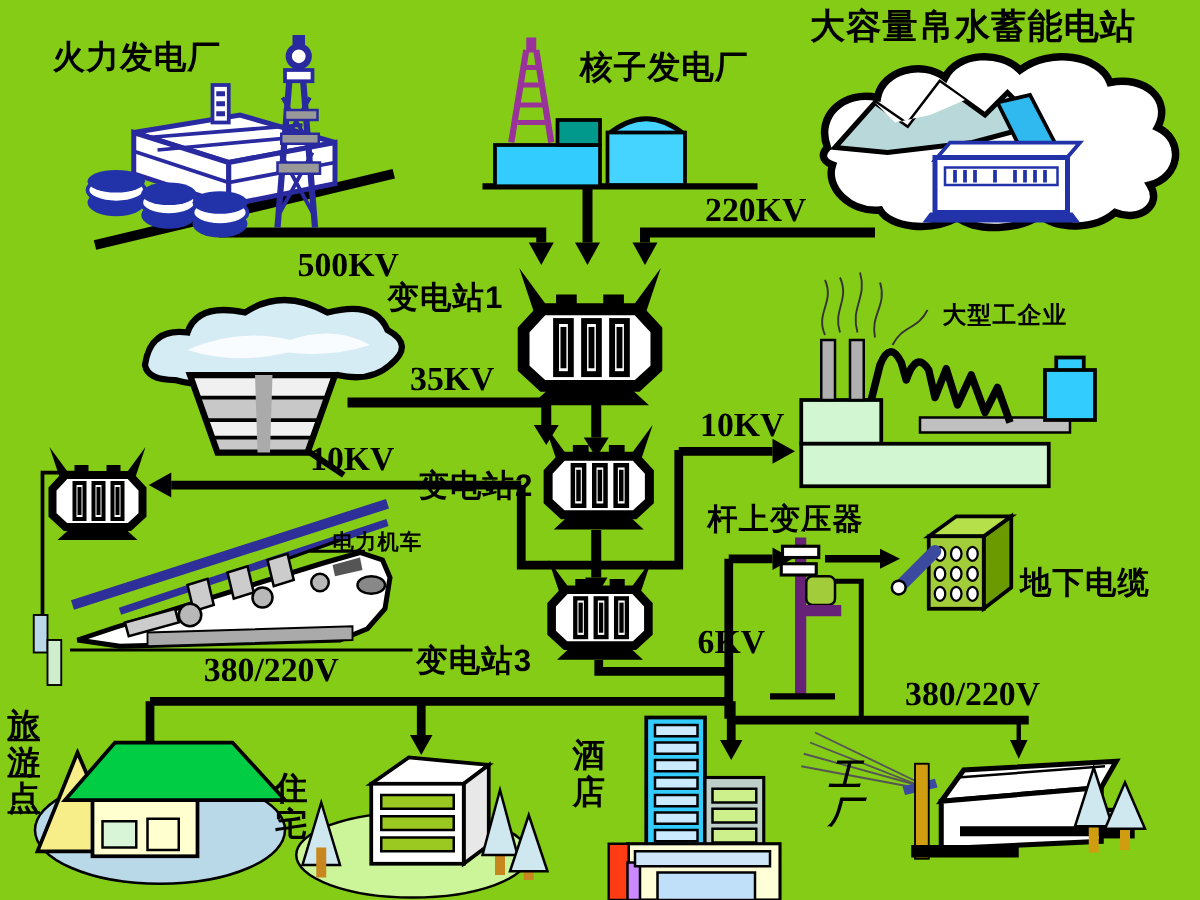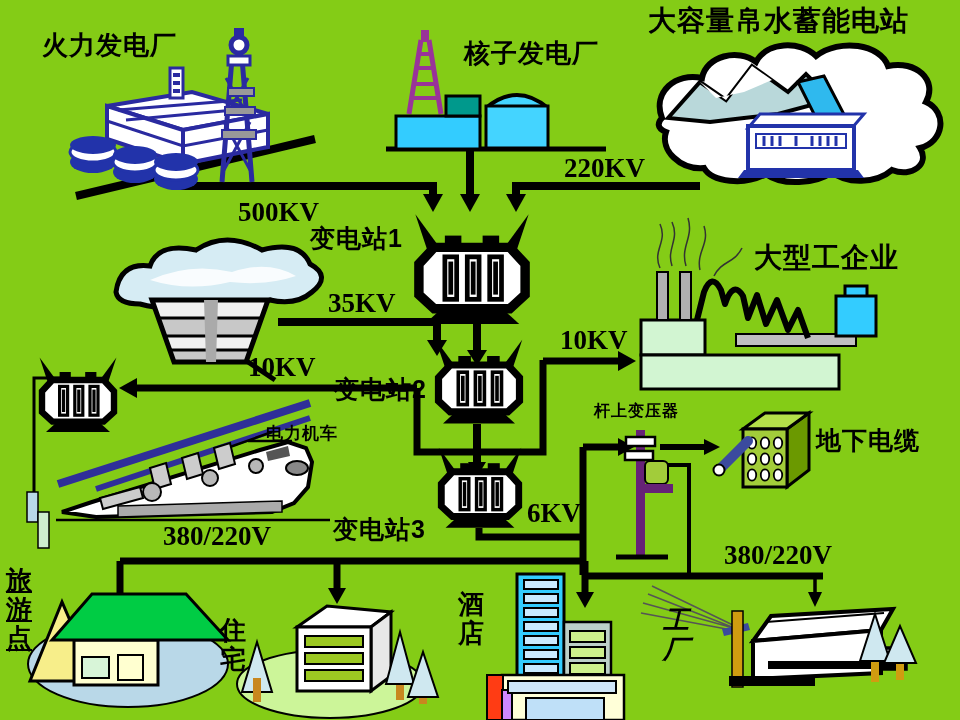--- a/index.html
+++ b/index.html
@@ -312,31 +312,31 @@
     <polygon points="884,663 916,663 900,626" style="fill:var(--tree_blue)" stroke="#000" stroke-width="2"></polygon>
   </g>
 </svg>
 
 <div class="lbl" style="left:42px;top:32px;">火力发电厂</div>
 <div class="lbl" style="left:464px;top:40px;">核子发电厂</div>
 <div class="lbl" style="left:648px;top:6px;font-size:28px;">大容量帛水蓄能电站</div>
 <div class="lbl sm" style="left:310px;top:197px;">变电站1</div>
 <div class="lbl sm" style="left:334px;top:348px;">变电站2</div>
 <div class="lbl sm" style="left:333px;top:488px;">变电站3</div>
-<div class="lbl" style="left:754px;top:243px;font-size:28px;">大型工企业</div>
+<div class="lbl" style="left:754px;top:243px;font-size:19px;">大型工企业</div>
 <div class="lbl" style="left:266px;top:425px;font-size:17px;">电力机车</div>
-<div class="lbl" style="left:594px;top:403px;font-size:16px;">杆上变压器</div>
-<div class="lbl" style="left:816px;top:430px;font-size:25px;font-family:Liberation Mono, monospace;">地下电缆</div>
+<div class="lbl" style="left:566px;top:403px;font-size:24px;">杆上变压器</div>
+<div class="lbl" style="left:816px;top:453px;font-size:25px;">地下电缆</div>
 <div class="lbl vlabel" style="left:6px;top:566px;text-decoration:underline;">旅游点</div>
 <div class="lbl vlabel" style="left:220px;top:616px;">住宅</div>
 <div class="lbl vlabel" style="left:458px;top:590px;">酒店</div>
 <div class="lbl vlabel" style="left:663px;top:606px;font-style:italic;">工厂</div>
 
 <div class="kv" style="left:238px;top:153px;margin-top:44px;">500KV</div>
 <div class="kv" style="left:564px;top:153px;">220KV</div>
 <div class="kv" style="left:328px;top:288px;">35KV</div>
 <div class="kv" style="left:248px;top:352px;">10KV</div>
 <div class="kv" style="left:560px;top:325px;">10KV</div>
-<div class="kv" style="left:527px;top:498px;">6KV</div>
+<div class="kv" style="left:558px;top:498px;">6KV</div>
 <div class="kv" style="left:163px;top:521px;">380/220V</div>
 <div class="kv" style="left:724px;top:540px;">380/220V</div>
 
 </div>
 
 </body></html>

